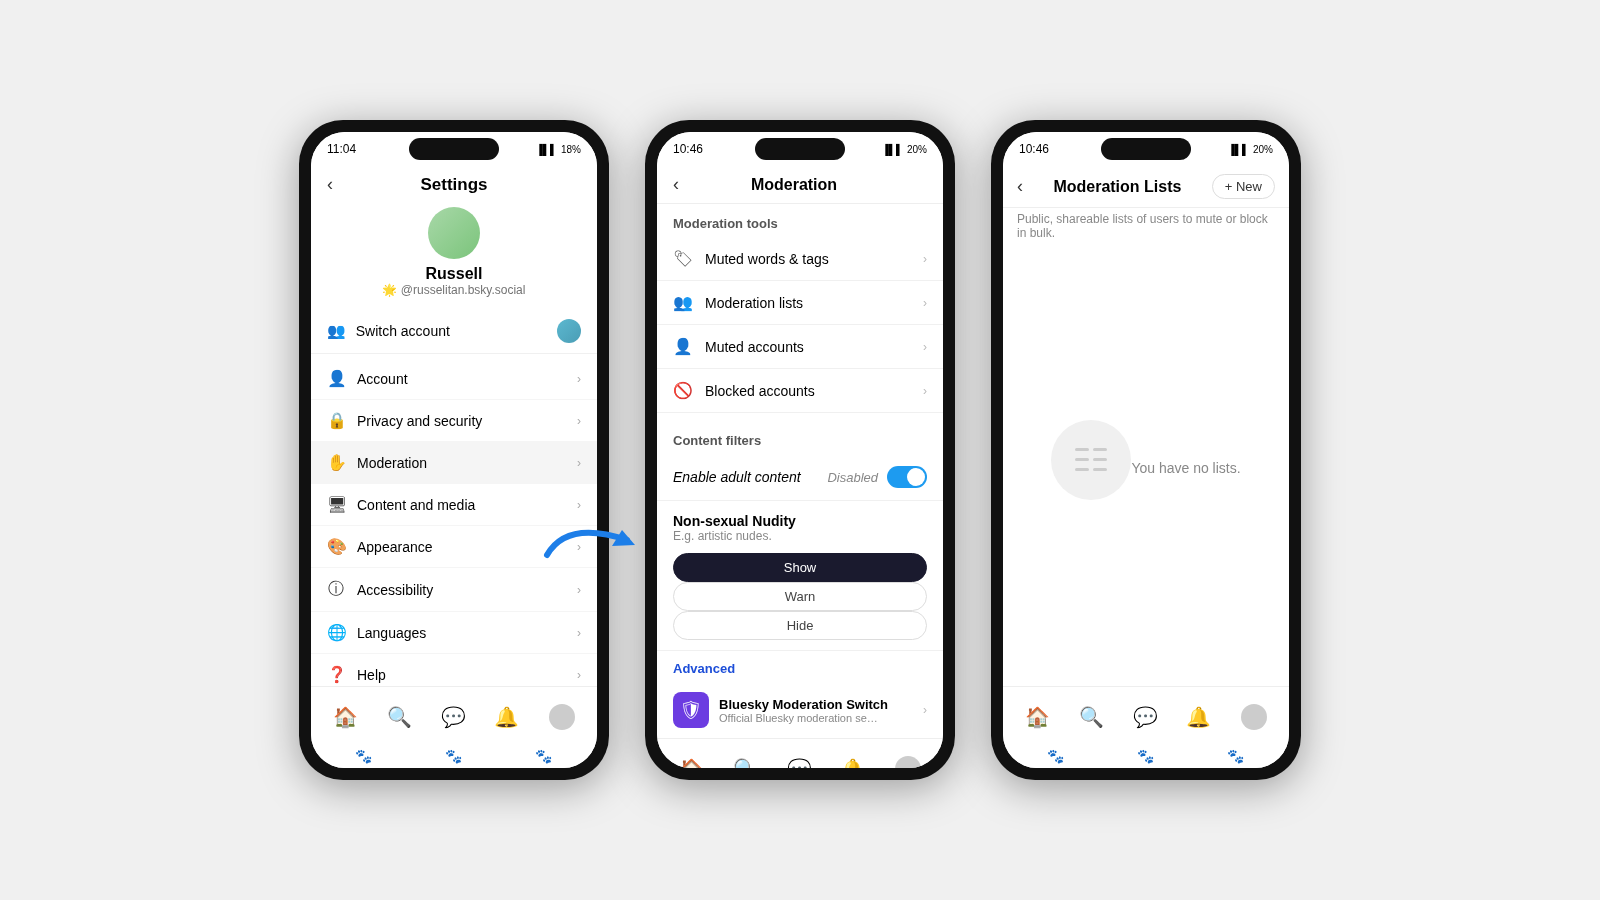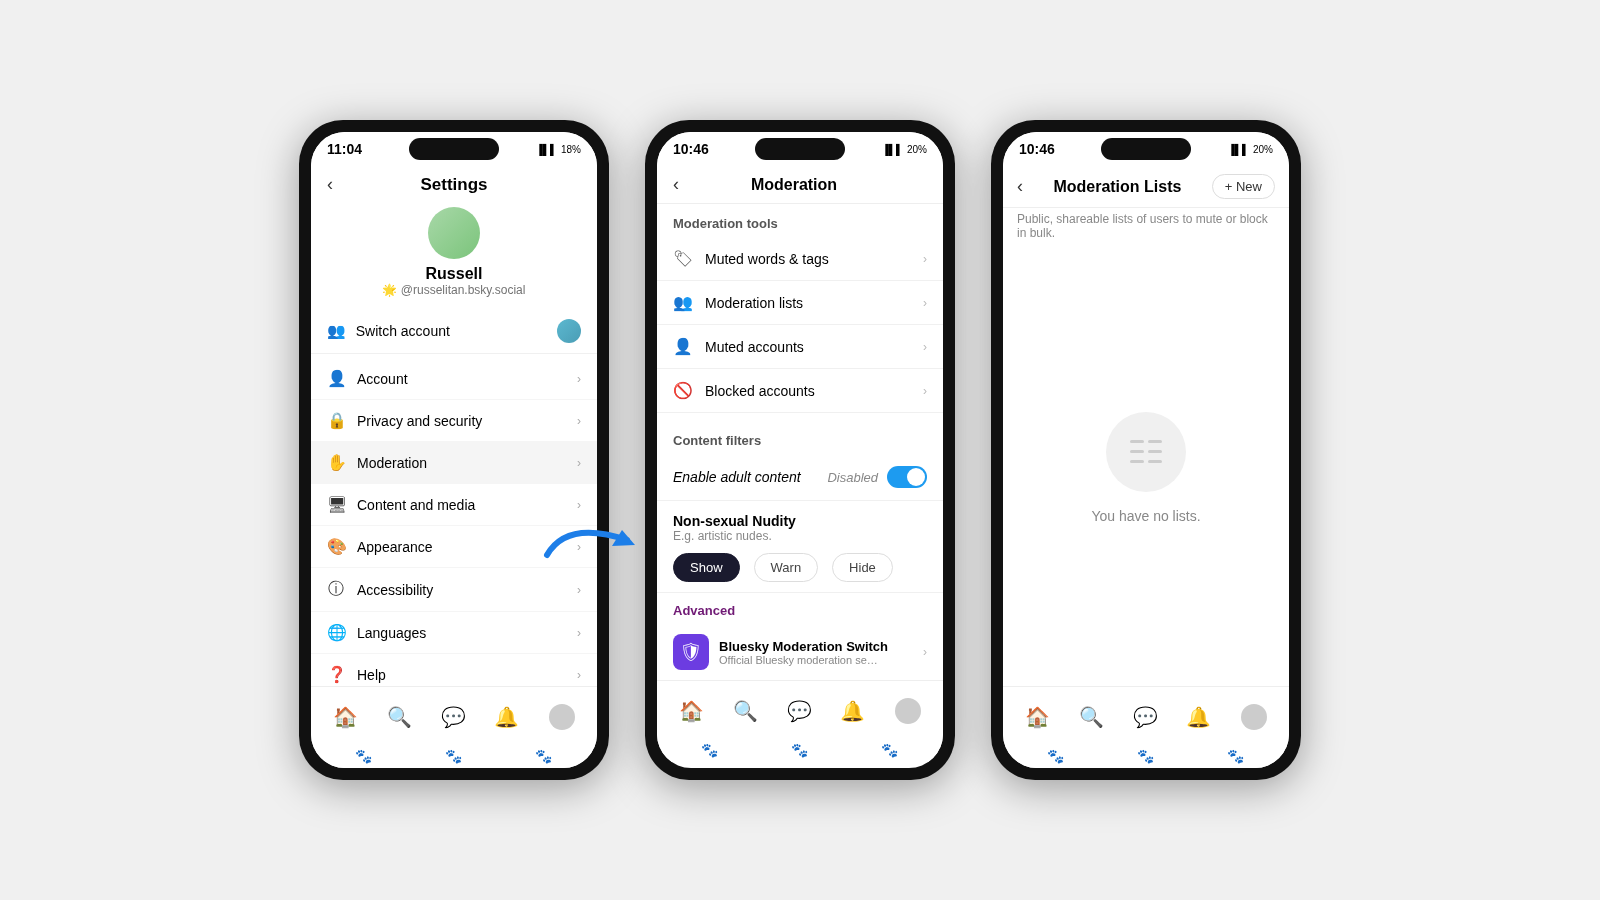--- a/index.html
+++ b/index.html
@@ -55,22 +55,22 @@
       background: #fff;
       height: 34px;
       display: flex;
       align-items: center;
       justify-content: space-between;
       padding: 0 16px;
       flex-shrink: 0;
       position: relative;
     }
     .notch-bar .time {
-      font-size: 14px;
-      font-weight: 700;
+      font-size: 12px;
+      font-weight: 400;
       color: #000;
     }
     .notch-bar .status-icons {
       display: flex;
       align-items: center;
       gap: 4px;
       font-size: 10px;
       color: #000;
     }
     .notch-pill {
@@ -332,41 +332,42 @@
       color: #000;
       margin-bottom: 0;
     }
     .content-card-desc {
       font-size: 12px;
       color: #888;
       margin-bottom: 10px;
     }
     .button-group {
       display: flex;
-      gap: 14px;
+      gap: 0;
+      flex-direction: column;
     }
     .btn-option {
       padding: 6px 16px;
       border-radius: 20px;
       font-size: 13px;
       font-weight: 500;
       cursor: pointer;
       border: 1px solid #ddd;
       background: #fff;
       color: #444;
     }
     .btn-option.active {
       background: #1a1a2e;
       color: #fff;
       border-color: #1a1a2e;
     }
     .advanced-label {
       font-size: 13px;
       font-weight: 600;
-      color: #701a75;
+      color: #1d4ed8;
       padding: 10px 16px 6px;
       background: #fff;
     }
     .service-row {
       display: flex;
       align-items: center;
       justify-content: space-between;
       padding: 10px 16px;
       background: #fff;
       cursor: pointer;
@@ -433,21 +434,21 @@
       cursor: pointer;
     }
     .sub-header {
       padding: 4px 14px 10px;
       font-size: 12px;
       color: #888;
     }
     .empty-state {
       flex: 1;
       display: flex;
-      flex-direction: column;
+      flex-direction: row;
       align-items: center;
       justify-content: center;
       padding: 40px 20px;
     }
     .empty-icon-circle {
       width: 80px;
       height: 80px;
       background: #f0f0f0;
       border-radius: 50%;
       display: flex;

